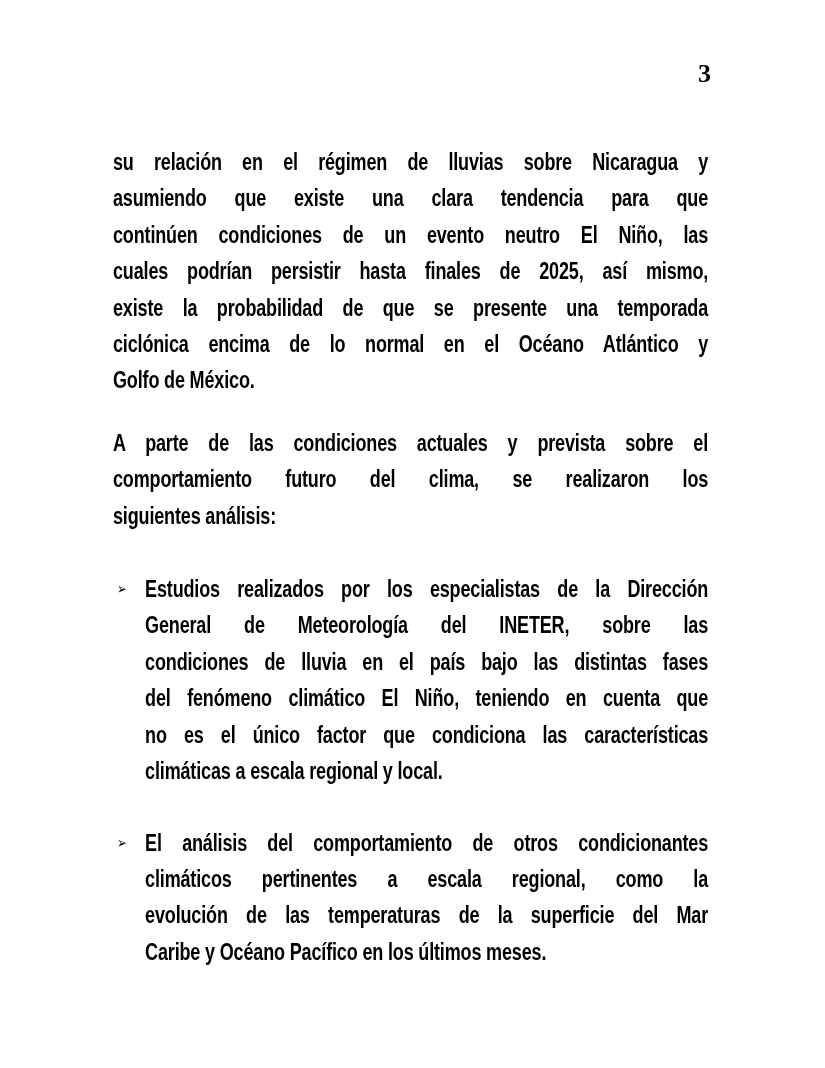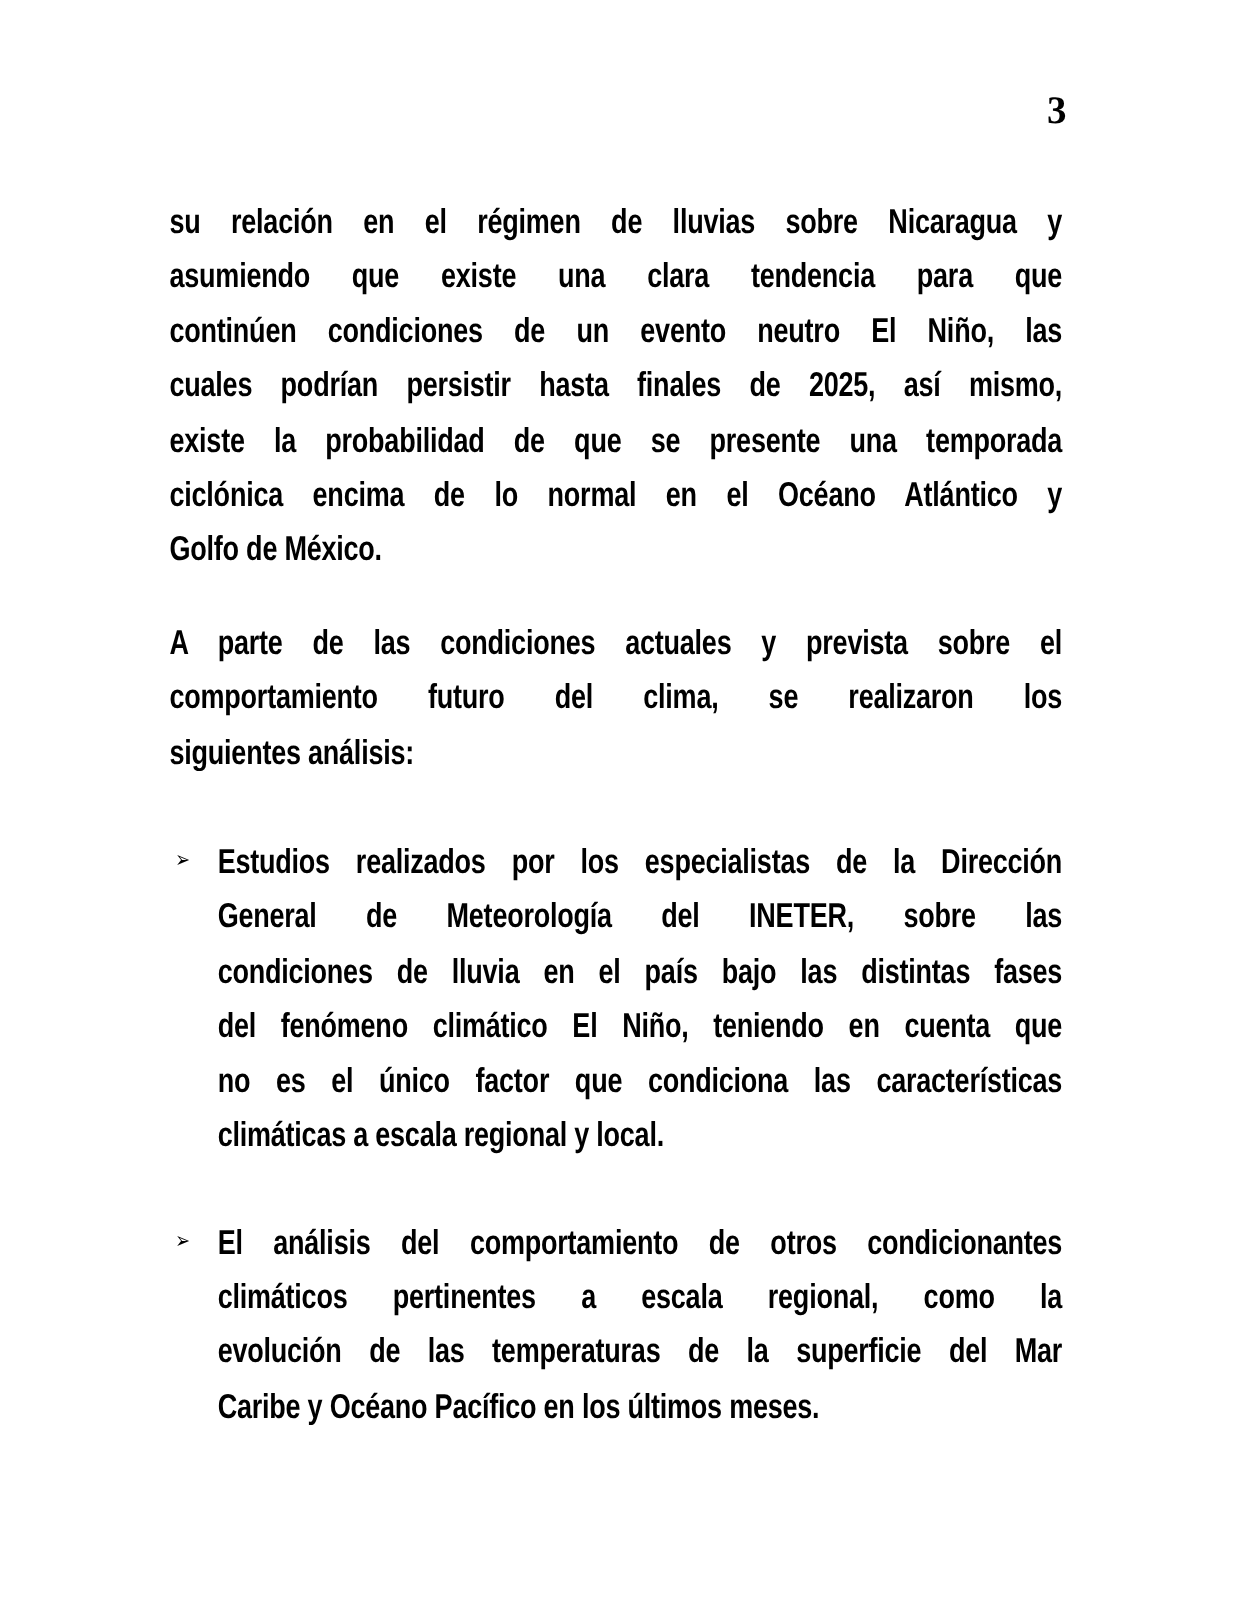--- a/index.html
+++ b/index.html
@@ -18,21 +18,21 @@
   .page-number {
     position: absolute;
     top: 59px; left: 698px;
     font-family: "Liberation Serif", serif;
     font-size: 26px;
     font-weight: bold;
     color: #000000;
   }
   .content {
     position: absolute;
-    left: 113px; top: 129px;
+    left: 113px; top: 144px;
     width: 595px;
   }
   
   .block {
     transform: scaleX(0.783);
     transform-origin: 0 0;
     font-weight: bold;
     font-size: 23px;
     line-height: 36.4px;
     letter-spacing: -0.2px;

